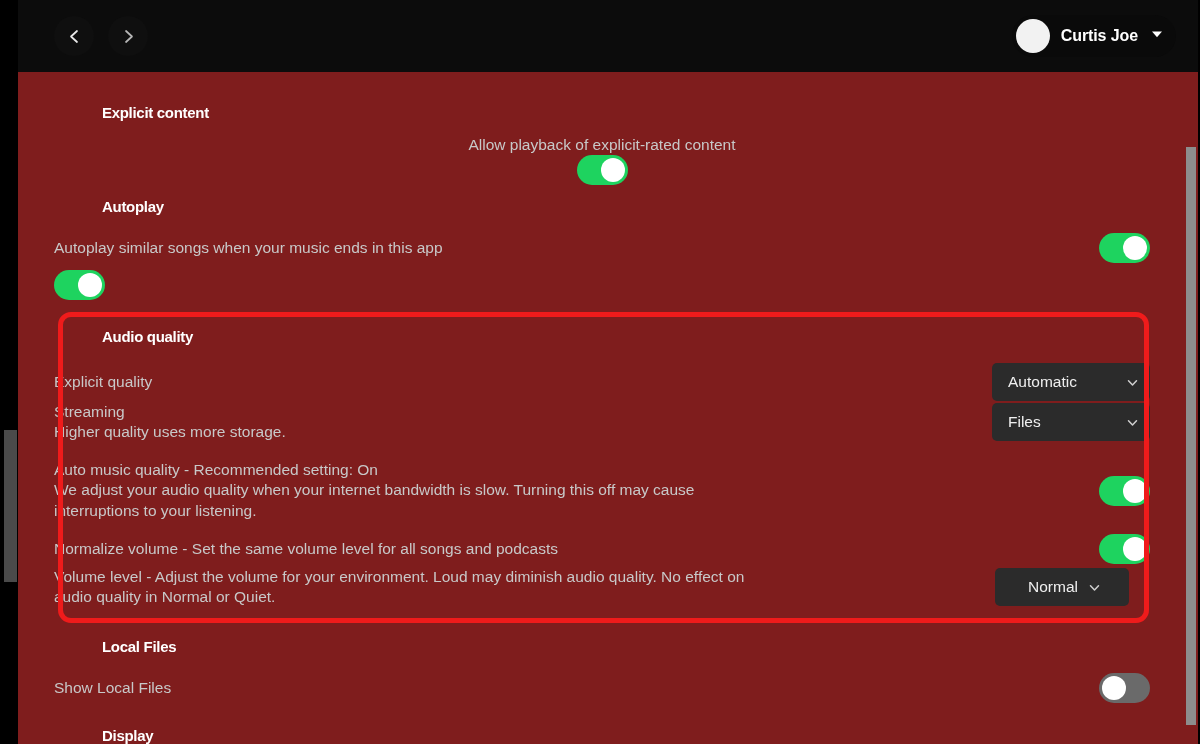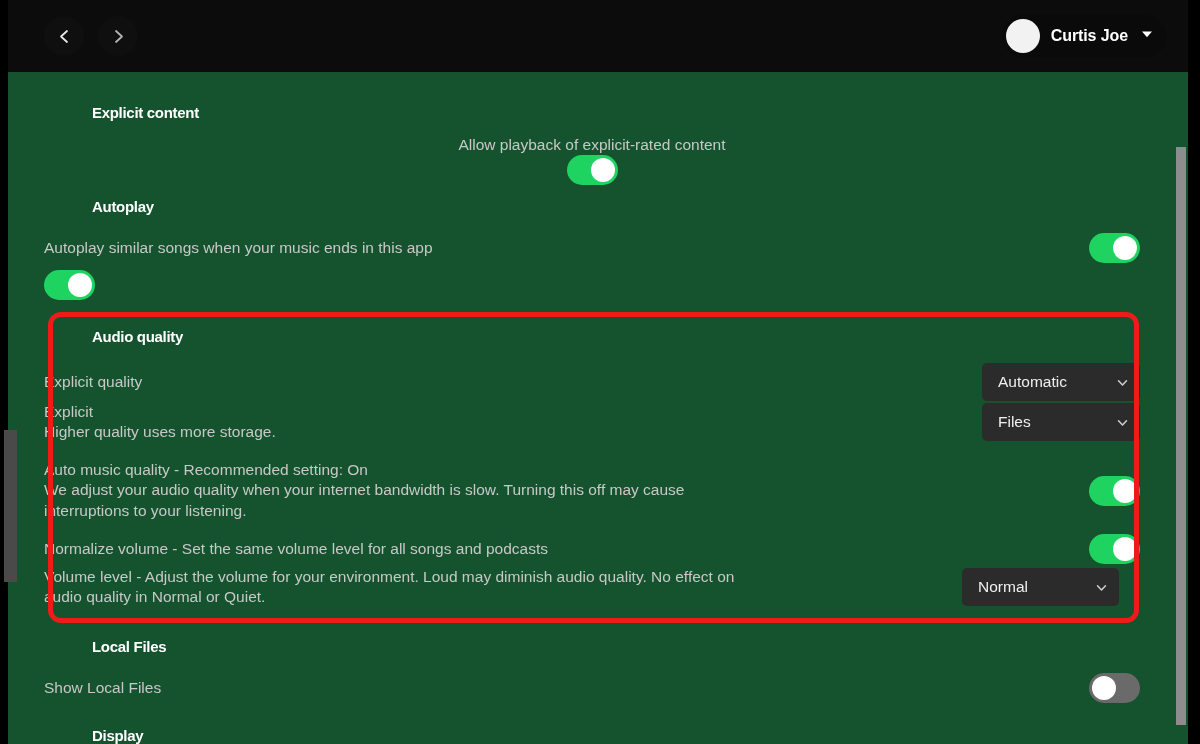--- a/index.html
+++ b/index.html
@@ -17,25 +17,25 @@
     position: relative;
     width: 1200px;
     height: 744px;
     background: #000000;
     overflow: hidden;
   }
 
   
   #app-panel {
     position: absolute;
-    left: 8px;
+    left: 18px;
     top: 0;
     width: 1180px;
     height: 744px;
-    background: #14532d;
+    background: #7f1d1d;
   }
 
   
   #topbar {
     position: absolute;
     left: 0; top: 0;
     width: 1180px;
     height: 72px;
     background: #0c0c0c;
     display: flex;
@@ -277,21 +277,21 @@
               <svg width="13" height="13" viewBox="0 0 13 13">
                 <polyline points="2.5,4.8 6.5,9 10.5,4.8" fill="none" stroke="#cfcfcf" stroke-width="1.5" stroke-linecap="round" stroke-linejoin="round"></polyline>
               </svg>
             </span>
           </div>
         </div>
       </div>
 
       <div class="abs row" style="left:36px; top:330px; width:1096px;">
         <div class="row-text">
-          <span>Explicit</span>
+          <span>Streaming</span>
           <span class="sub">Higher quality uses more storage.</span>
         </div>
         <div class="row-ctrl">
           <div class="dropdown" style="width:158px;">
             <span class="dd-label">Files</span>
             <span class="dd-chev">
               <svg width="13" height="13" viewBox="0 0 13 13">
                 <polyline points="2.5,4.8 6.5,9 10.5,4.8" fill="none" stroke="#cfcfcf" stroke-width="1.5" stroke-linecap="round" stroke-linejoin="round"></polyline>
               </svg>
             </span>
@@ -316,21 +316,21 @@
         <div class="row-ctrl">
           <div class="toggle on">
             <div class="knob"></div>
           </div>
         </div>
       </div>
 
       <div class="abs row" style="left:36px; top:495px; width:1096px; align-items:center;">
         <div class="row-text" style="max-width:700px;">Volume level - Adjust the volume for your environment. Loud may diminish audio quality. No effect on audio quality in Normal or Quiet.</div>
         <div class="row-ctrl" style="padding-right:21px;">
-          <div class="dropdown" style="width:157px;">
+          <div class="dropdown" style="width:134px;justify-content:center;">
             <span class="dd-label">Normal</span>
             <span class="dd-chev" style="margin-left:10px;">
               <svg width="13" height="13" viewBox="0 0 13 13">
                 <polyline points="2.5,4.8 6.5,9 10.5,4.8" fill="none" stroke="#cfcfcf" stroke-width="1.5" stroke-linecap="round" stroke-linejoin="round"></polyline>
               </svg>
             </span>
           </div>
         </div>
       </div>
 

